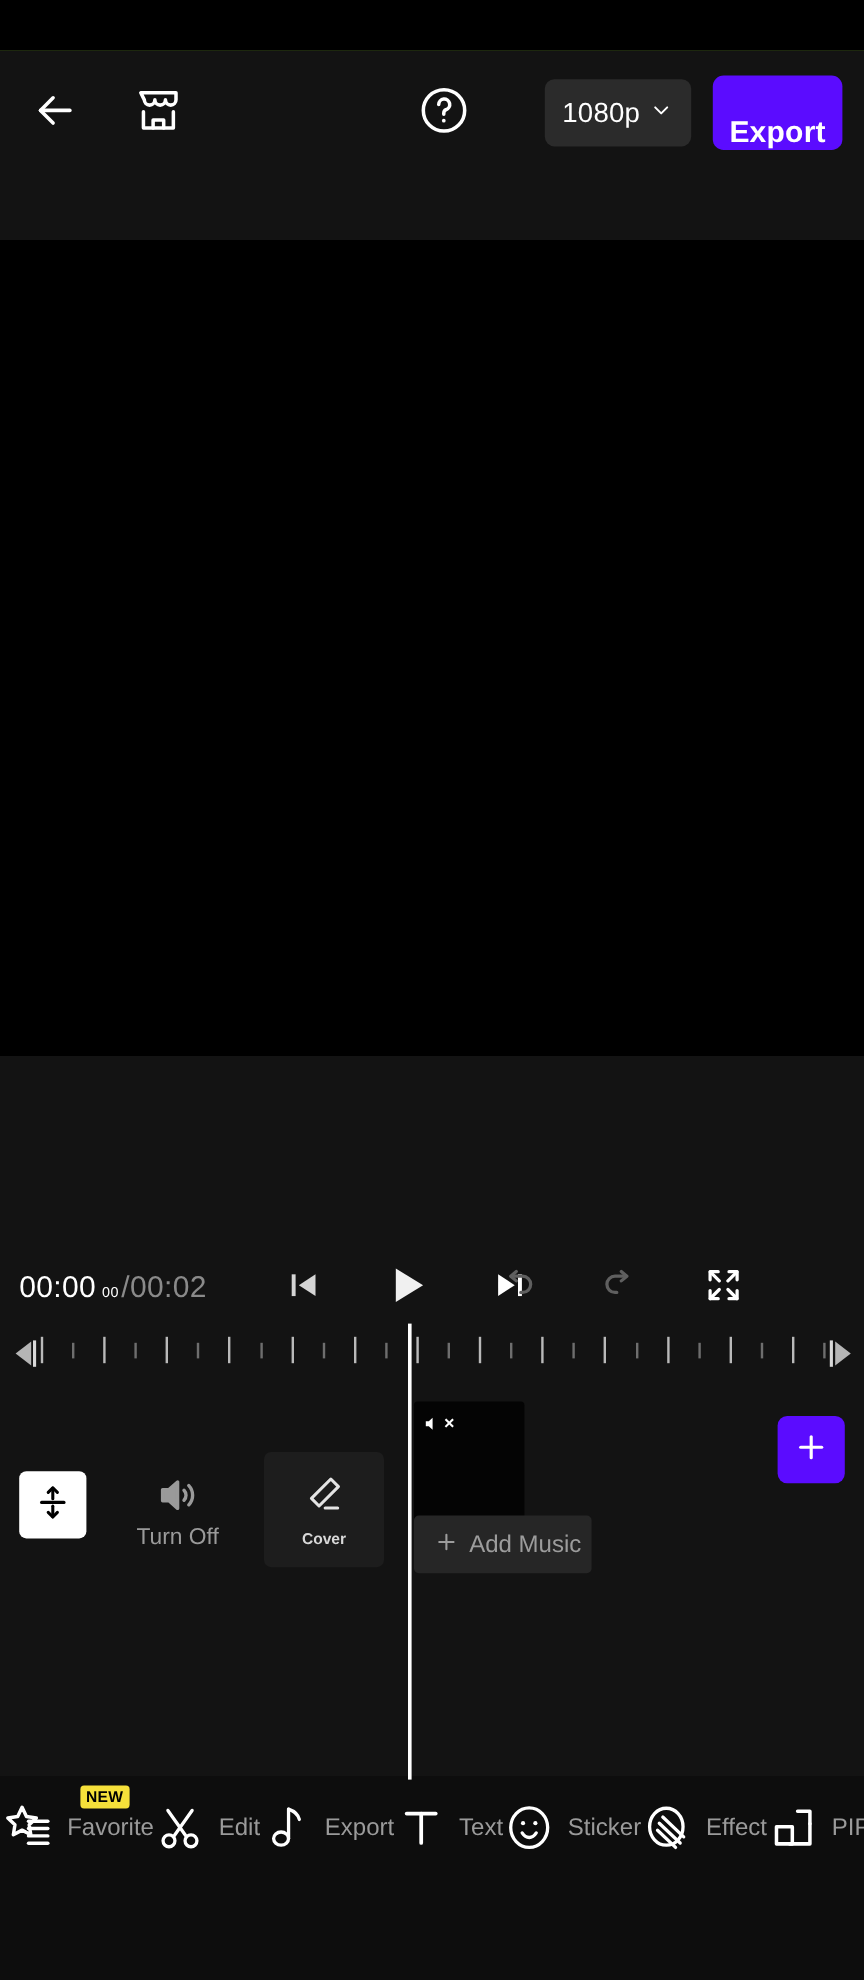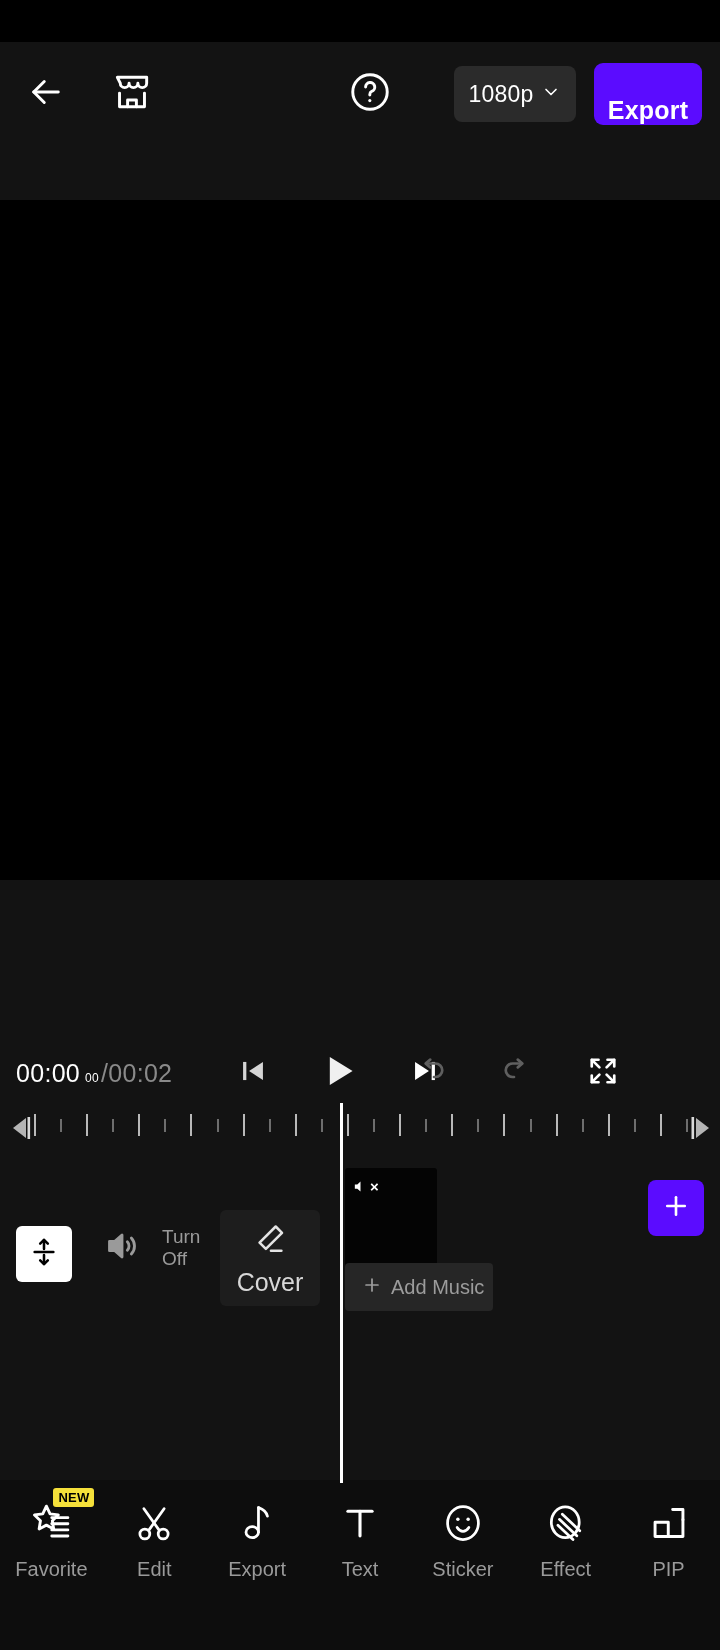--- a/index.html
+++ b/index.html
@@ -129,32 +129,32 @@
     position:absolute; top:60px; left:0;
     display:flex; align-items:flex-start;
   }
   .ratio-btn {
     width:56px; height:56px; margin-left:16px; margin-top:16px;
     background:#ffffff; border-radius:6px;
     display:flex; align-items:center; justify-content:center;
   }
   .tool-stack {
     width:92px; margin-left:30px;
-    display:flex; flex-direction:row; align-items:center; gap:20px;
+    display:flex; flex-direction:column; align-items:center; gap:0;
     padding-top:16px;
   }
   .tool-stack .tlabel { color:#9a9a9a; font-size:19px; }
 
   .cover-btn {
     width:100px; height:96px; margin-left:26px;
     background:#1d1d1d; border-radius:6px;
     display:flex; flex-direction:column; align-items:center; justify-content:center;
     gap:6px;
   }
-  .cover-btn .tlabel { color:#d8d8d8; font-size:25px; }
+  .cover-btn .tlabel { color:#d8d8d8; font-size:13px;font-weight:bold; }
 
   .clip {
     position:absolute; left:345px; top:18px;
     width:92px; height:100px;
     background:#040404; border-radius:3px;
     overflow:hidden;
   }
   .clip .mute {
     position:absolute; left:7px; top:10px;
     display:flex; align-items:center; gap:1px;
@@ -187,21 +187,21 @@
 
   
   .bottom-bar {
     position:absolute; bottom:0; left:0;
     width:720px; height:170px;
     background:#0d0d0d;
     display:flex; align-items:flex-start;
   }
   .bb-item {
     flex:1;
-    display:flex; flex-direction:column; align-items:center;
+    display:flex; flex-direction:row; align-items:center;
     padding-top:18px; gap:10px;
     position:relative;
   }
   .bb-icon { height:50px; display:flex; align-items:center; justify-content:center; }
   .bb-label { color:#9a9a9a; font-size:20px; }
   .new-badge {
     position:absolute; left:52%; top:8px;
     background:#f5e03a; color:#000;
     font-size:13px; font-weight:bold;
     padding:2px 5px; border-radius:3px;

